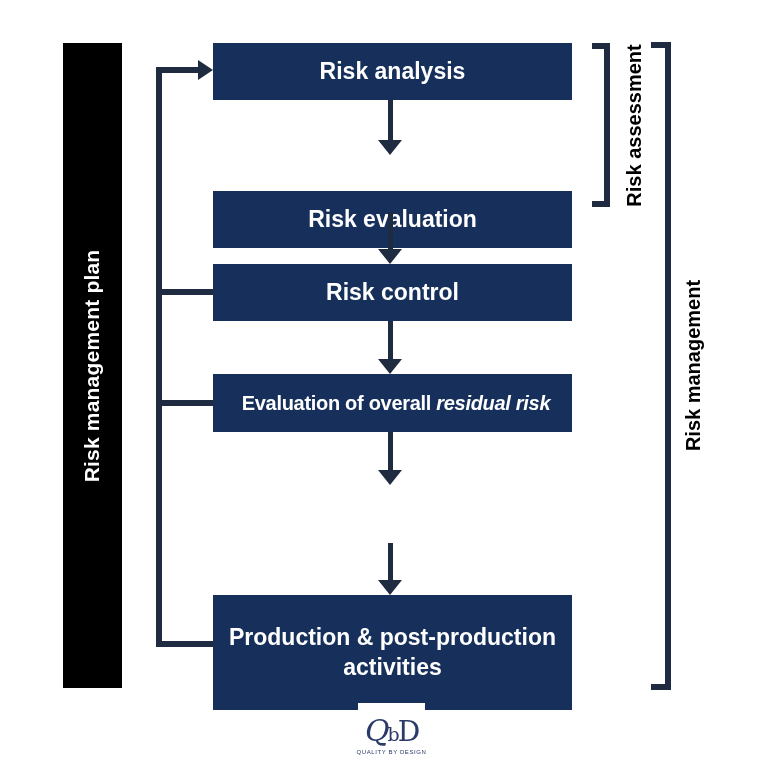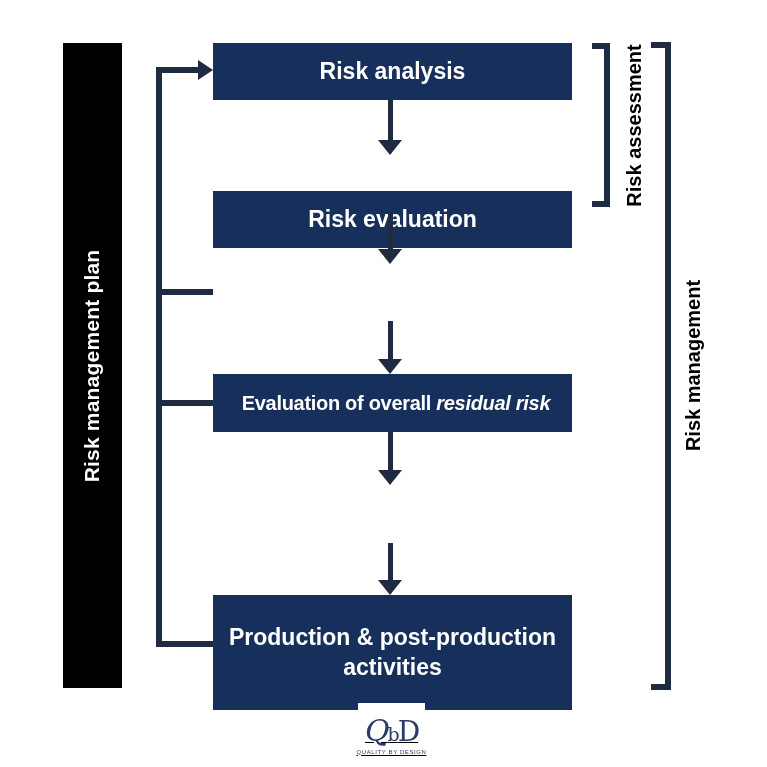--- a/index.html
+++ b/index.html
@@ -40,21 +40,21 @@
   
   .vlabel-black {
     transform:rotate(-90deg); white-space:nowrap; color:#000000;
     font-weight:bold; font-size:20px;
   }
   .vcenter { position:absolute; display:flex; align-items:center; justify-content:center; }
   
   .logo-tile {
     position:absolute; left:358px; top:703px; width:67px; height:64px;
     background:#ffffff; display:flex; flex-direction:column;
-    align-items:center; justify-content:center;text-decoration:underline;
+    align-items:center; justify-content:center;
   }
   .logo-mark { color:#2b3a68; font-family:"DejaVu Serif", serif; line-height:1; letter-spacing:-2px; }
   .logo-mark .lq { font-size:30px; font-style:italic; }
   .logo-mark .lb { font-size:19px; }
   .logo-mark .ld { font-size:28px; }
   .logo-caption {
     color:#2b3a68; font-size:6px; letter-spacing:0.6px; margin-top:3px;
     font-family:"Liberation Sans", sans-serif; white-space:nowrap;
   }
 </style>
@@ -72,20 +72,23 @@
   <div class="ah-right" style="left:198px; top:60px;"></div>
   <div class="line" style="left:156px; top:289px; width:57px; height:6px;"></div>
   <div class="line" style="left:156px; top:400px; width:57px; height:6px;"></div>
   <div class="line" style="left:156px; top:641px; width:57px; height:6px;"></div>
 
   <div class="fbox" style="top:43px; height:57px;">
     <span><span>Risk analysis</span><span class="it"></span><span></span></span>
   </div>
   <div class="fbox" style="top:155px; height:57px;margin-top:36px;">
     <span><span>Risk evaluation</span><span class="it"></span><span></span></span>
+  </div>
+  <div class="fbox" style="top:264px; height:57px;">
+    <span><span>Risk control</span><span class="it"></span><span></span></span>
   </div>
   <div class="fbox tight" style="top:374px; height:58px;padding-left:15px;">
     <span><span>Evaluation of overall </span><span class="it">residual risk</span><span></span></span>
   </div>
   <div class="fbox" style="top:595px; height:115px;">
     <span><span>Production &amp; post-production activities</span><span class="it"></span><span></span></span>
   </div>
 
   <div class="line" style="left:388px; top:100px; width:5px; height:40px;"></div>
   <div class="ah-down" style="left:378px; top:140px;"></div>

